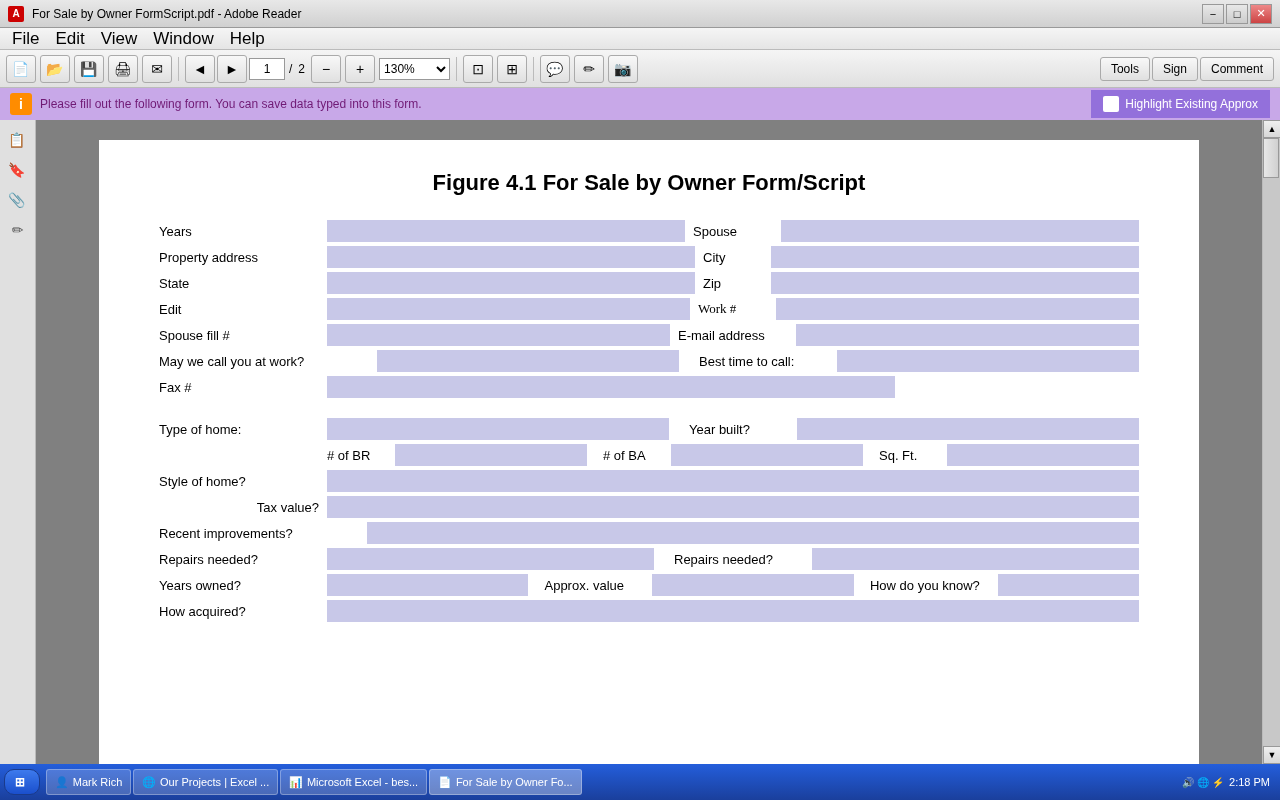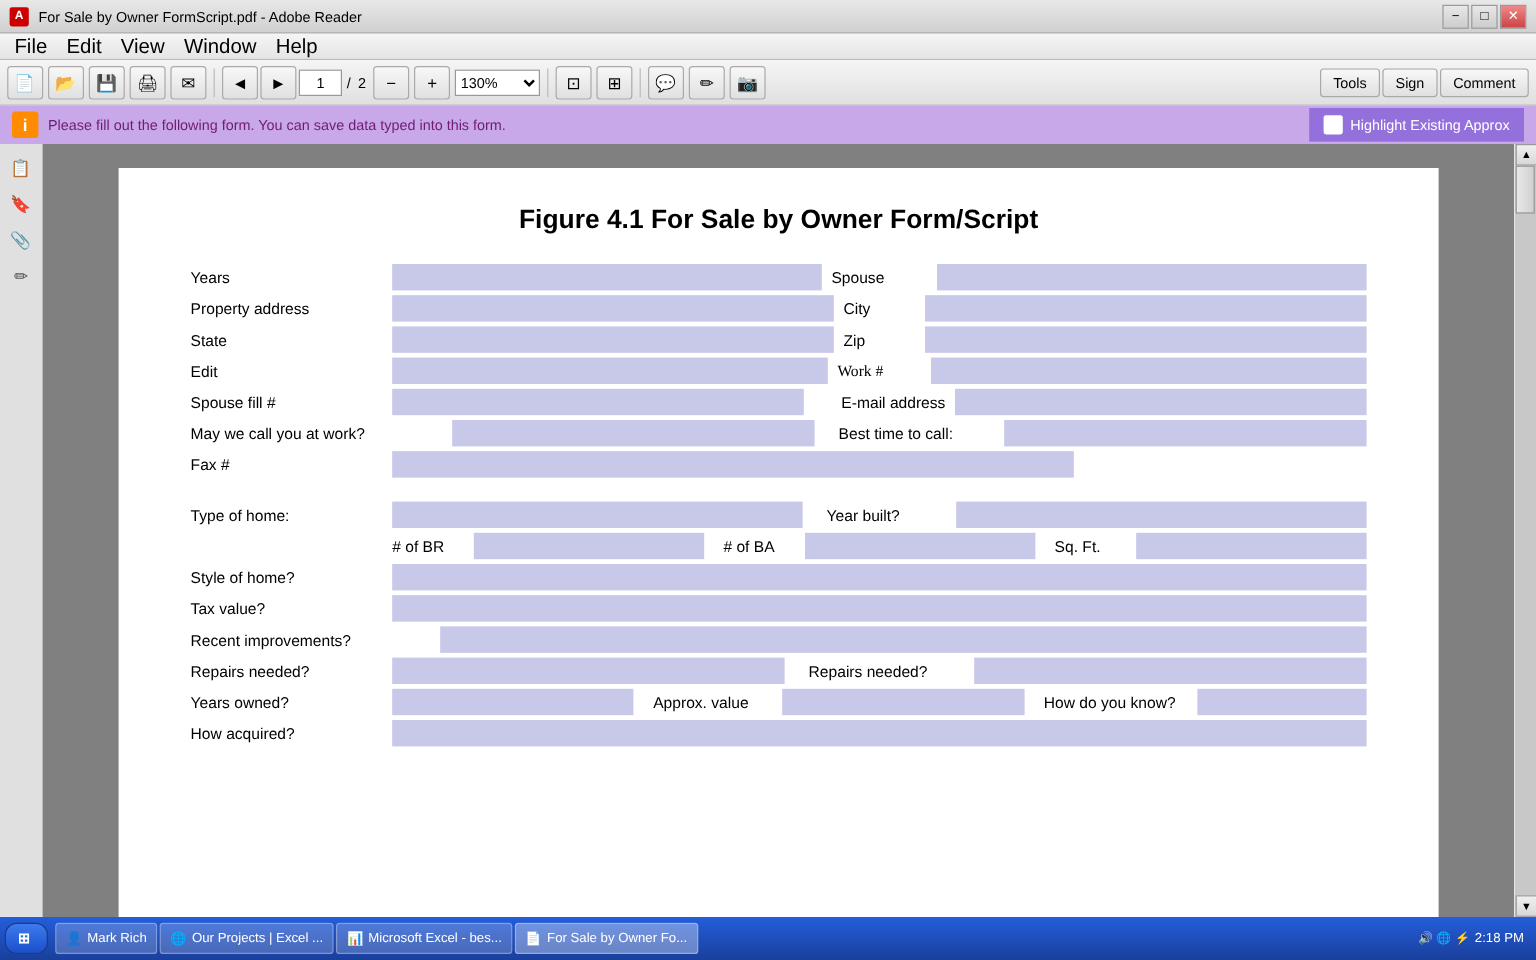--- a/index.html
+++ b/index.html
@@ -345,21 +345,21 @@
       <div class="form-row">
         <span class="form-label">Edit</span>
         <div class="form-field" style="flex:1;background:#c8c8e8;height:22px;"></div>
         <span class="form-label" style="min-width:70px;font-family:Liberation Serif, serif;">Work #</span>
         <div class="form-field" style="flex:1;background:#c8c8e8;height:22px;"></div>
       </div>
 
       <div class="form-row">
         <span class="form-label">Spouse fill #</span>
         <div class="form-field" style="flex:1;background:#c8c8e8;height:22px;"></div>
-        <span class="form-label" style="min-width:110px;text-align:right;">E-mail address</span>
+        <span class="form-label" style="min-width:110px;">E-mail address</span>
         <div class="form-field" style="flex:1;background:#c8c8e8;height:22px;"></div>
       </div>
 
       <div class="form-row">
         <span class="form-label" style="min-width:210px;">May we call you at work?</span>
         <div style="flex:1;background:#c8c8e8;height:22px;"></div>
         <span class="form-label" style="min-width:130px;margin-left:12px;">Best time to call:</span>
         <div style="flex:1;background:#c8c8e8;height:22px;"></div>
       </div>
 
@@ -387,21 +387,21 @@
         <span style="min-width:60px;font-size:13px;margin-left:8px;">Sq. Ft.</span>
         <div style="flex:1;background:#c8c8e8;height:22px;"></div>
       </div>
 
       <div class="form-row">
         <span class="form-label" style="min-width:160px;">Style of home?</span>
         <div style="flex:1;background:#c8c8e8;height:22px;"></div>
       </div>
 
       <div class="form-row">
-        <span class="form-label" style="min-width:160px;">Tax value?</span>
+        <span class="form-label" style="min-width:160px;text-align:right;">Tax value?</span>
         <div style="flex:1;background:#c8c8e8;height:22px;"></div>
       </div>
 
       <div class="form-row">
         <span class="form-label" style="min-width:200px;">Recent improvements?</span>
         <div style="flex:1;background:#c8c8e8;height:22px;"></div>
       </div>
 
       <div class="form-row">
         <span class="form-label" style="min-width:160px;">Repairs needed?</span>

